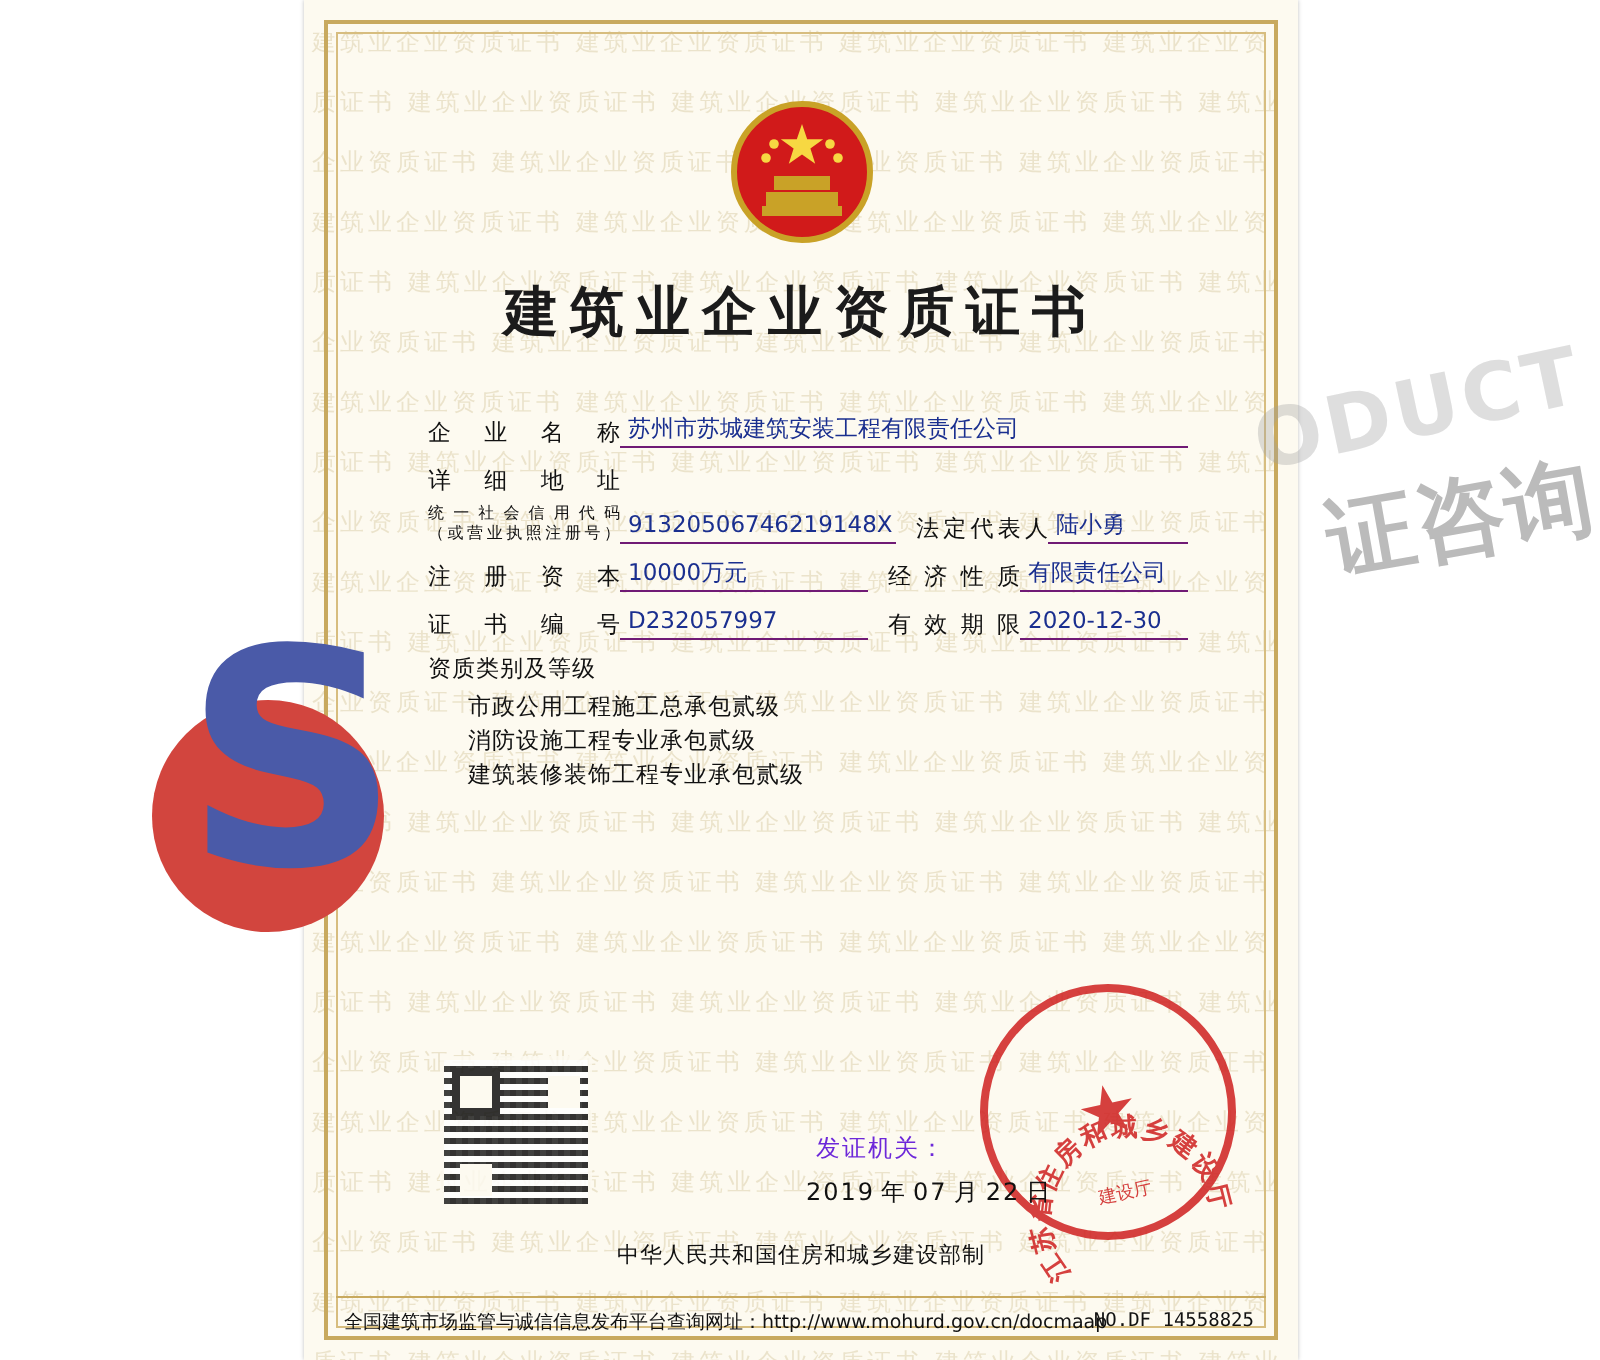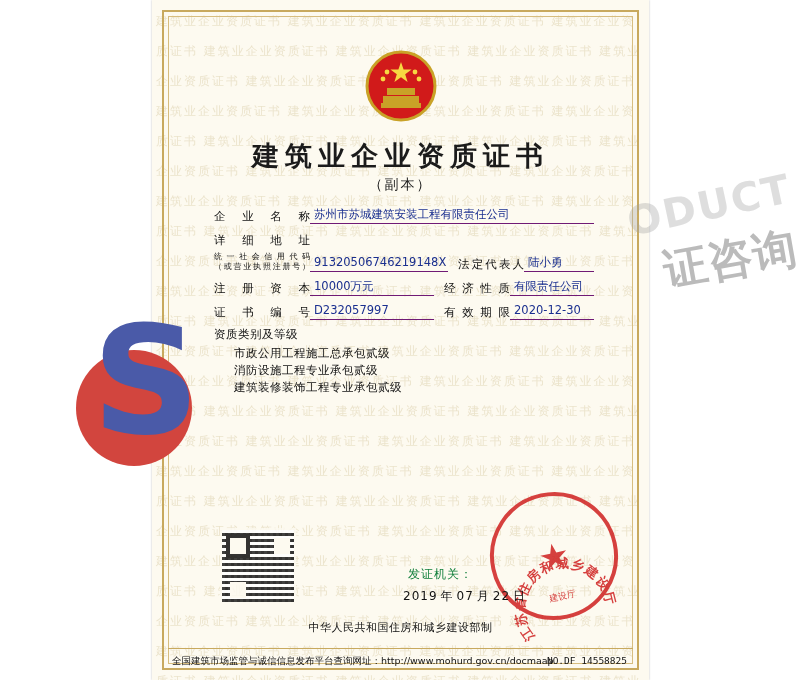--- a/index.html
+++ b/index.html
@@ -235,21 +235,21 @@
     font-family: "DejaVu Sans", sans-serif;
   }
 
   
   .issuer {
     position: absolute;
     left: 256px;
     top: 566px;
     font-size: 12px;
     font-family: Liberation Sans, sans-serif;
-    color: #15803d;
+    color: #6d28d9;
     letter-spacing: 1px;
   }
   .date-line {
     position: absolute;
     left: 248px;
     top: 588px;
     font-size: 12px;
     font-family: "DejaVu Sans", sans-serif;
     color: #111;
     letter-spacing: 1px;
@@ -368,21 +368,20 @@
         <rect x="26" y="63" width="40" height="5" fill="#c9a227"></rect>
         <polygon points="46,22 48.6,29.6 56.6,29.6 50.2,34.3 52.6,41.9 46,37.3 39.4,41.9 41.8,34.3 35.4,29.6 43.4,29.6" fill="#f7d842"></polygon>
         <circle cx="32" cy="32" r="2.4" fill="#f7d842"></circle>
         <circle cx="28" cy="39" r="2.4" fill="#f7d842"></circle>
         <circle cx="60" cy="32" r="2.4" fill="#f7d842"></circle>
         <circle cx="64" cy="39" r="2.4" fill="#f7d842"></circle>
       </svg>
     </div>
 
     <div class="title">建筑业企业资质证书</div>
-    <div class="subtitle">（副本）</div>
 
     <div class="fields">
 
       <div class="frow">
         <div class="flabel">企业名称</div>
         <div class="fvalue blue">苏州市苏城建筑安装工程有限责任公司</div>
       </div>
 
       <div class="frow">
         <div class="flabel">详细地址</div>

